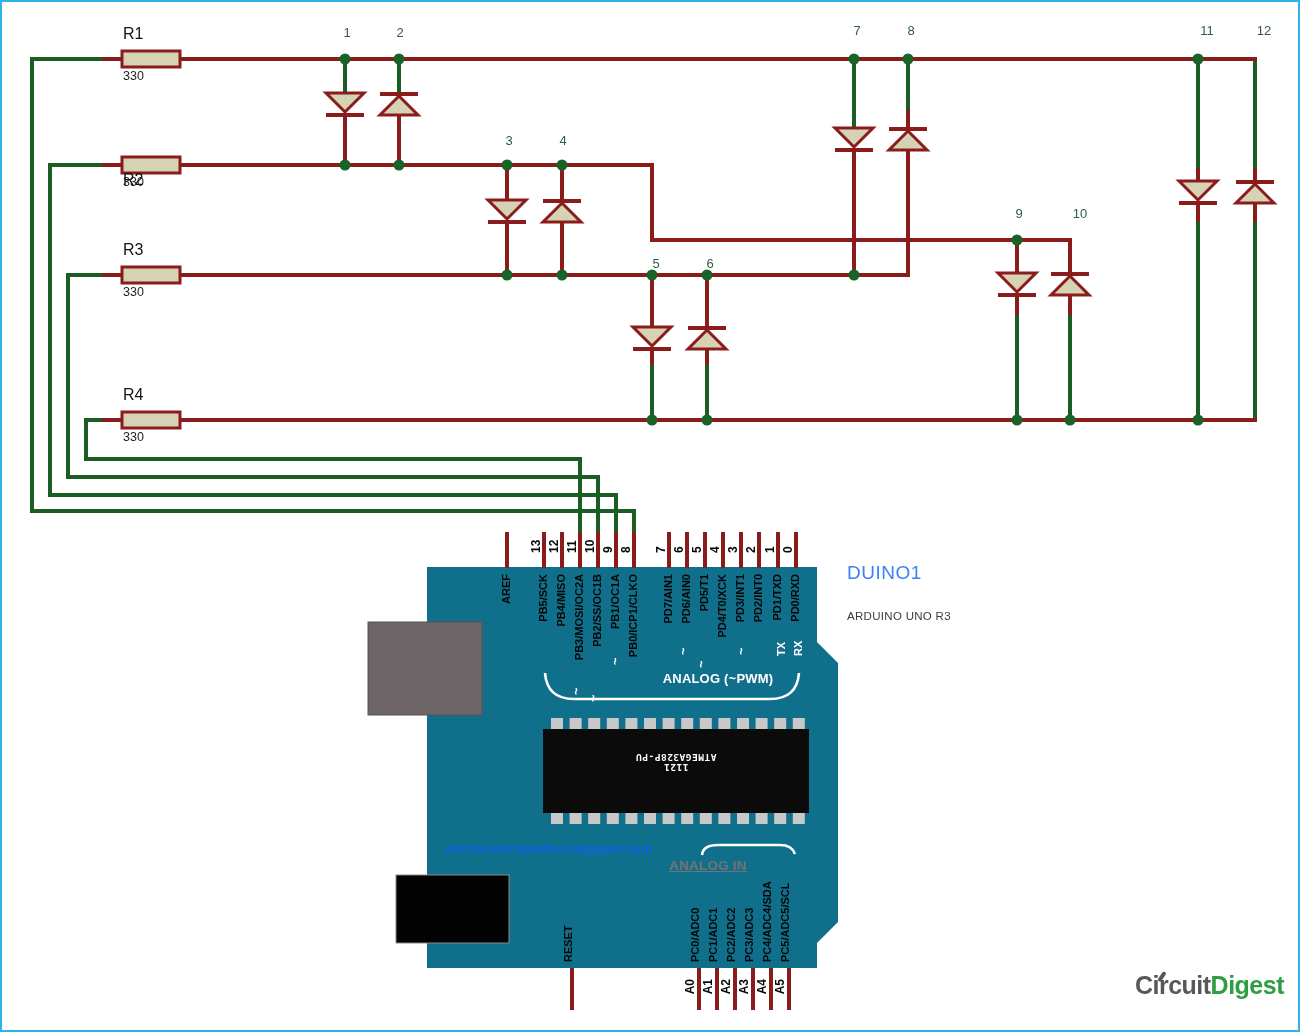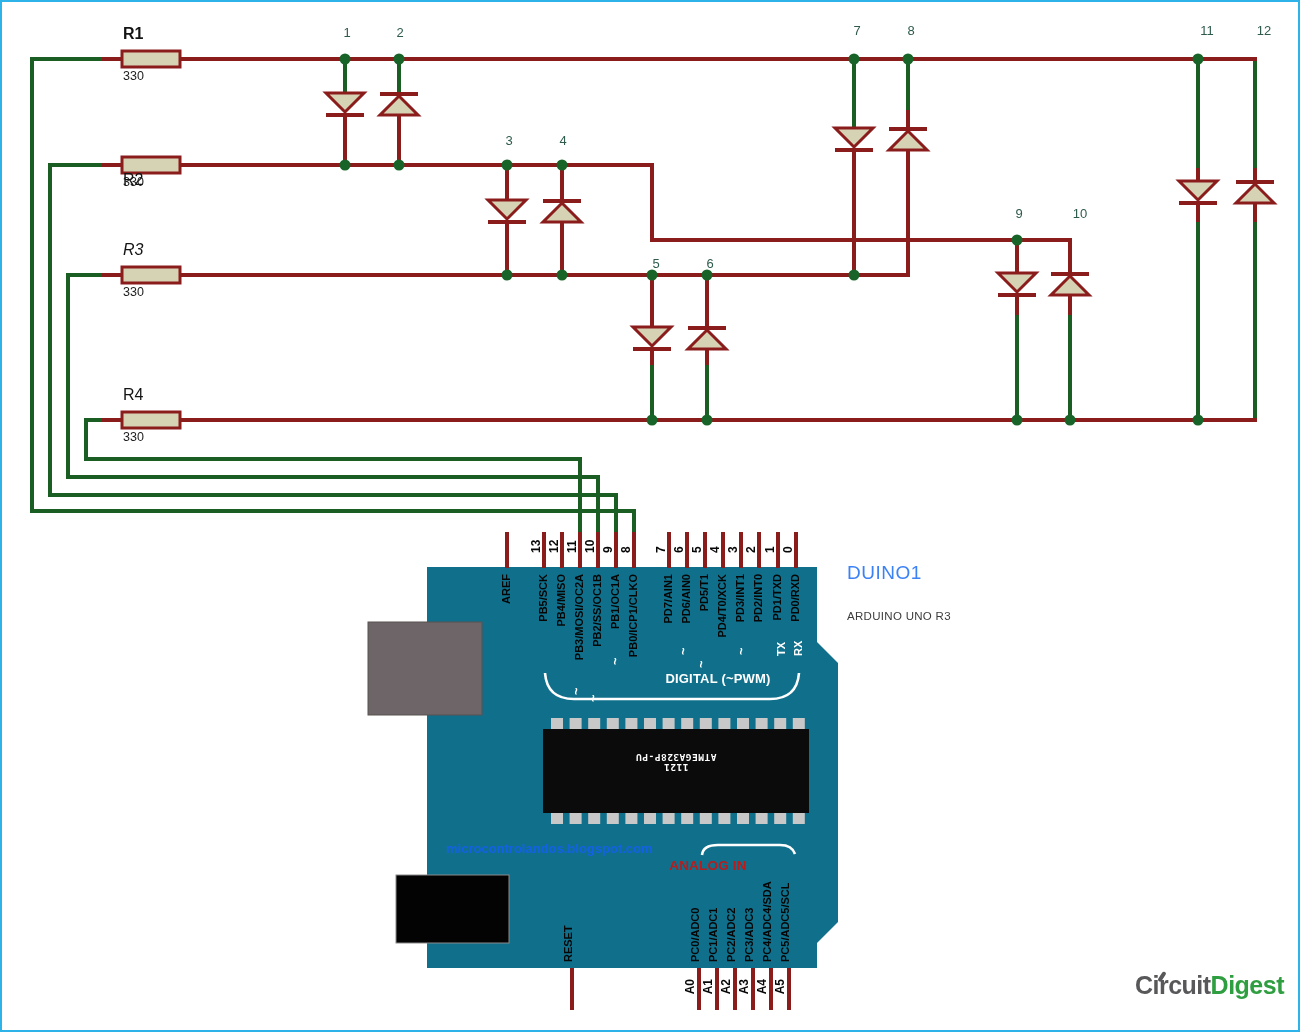--- a/index.html
+++ b/index.html
@@ -14,21 +14,21 @@
   .led-num{font-size:13px;color:#2e5b4d;transform:translate(-50%,-50%);}
   .pin-name{font-size:11px;font-weight:700;color:#060606;}
   .pin-num{font-size:12px;font-weight:700;color:#060606;}
   .vdown{transform-origin:0 0;transform:rotate(-90deg) translateX(-100%);}
   .vup{transform-origin:0 0;transform:rotate(-90deg);}
   .tilde{font-size:13px;font-weight:700;color:#ffffff;}
   .txrx{font-size:11px;font-weight:700;color:#ffffff;}
   .duino-ref{font-size:19px;color:#3b82f6;letter-spacing:.5px;}
   .duino-type{font-size:11.5px;color:#3c3c3c;letter-spacing:.3px;}
   .digital-label{font-size:13px;font-weight:700;color:#fff;letter-spacing:.2px;text-align:center;width:140px;}
-  .analog-label{font-size:13.5px;font-weight:700;color:#b91c1c;letter-spacing:.2px;text-align:center;width:120px;}
+  .analog-label{font-size:13.5px;font-weight:700;color:#737373;letter-spacing:.2px;text-align:center;width:120px;text-decoration:underline;}
   .watermark{font-size:13px;font-weight:700;color:#1461e4;}
   .chip-label{left:574px;top:750px;width:200px;text-align:center;transform:rotate(180deg);
               font-family:"DejaVu Sans Mono",monospace;color:#ffffff;}
   .chip-line1{font-size:9.5px;font-weight:700;letter-spacing:.5px;}
   .chip-line2{font-size:9.5px;font-weight:700;letter-spacing:.5px;}
   .logo{right:14px;top:970px;font-size:25px;letter-spacing:-0.5px;}
   .logo-part1{font-weight:700;color:#58585a;}
   .logo-part2{font-weight:600;color:#2f9e41;}
   .logo-accent{position:absolute;left:25px;top:-1px;width:3.5px;height:11px;background:#58585a;
                border-radius:2px;transform:rotate(34deg);}
@@ -209,38 +209,38 @@
         <rect x="120" y="265" width="58" height="16" fill="#d6d2b4" stroke="#8b1c1c" stroke-width="3"></rect>
         <rect x="120" y="410" width="58" height="16" fill="#d6d2b4" stroke="#8b1c1c" stroke-width="3"></rect>
       </g>
   </svg>
 
   <div id="labels">
 
     <div class="t duino-ref" style="left:845px;top:561px">DUINO1</div>
     <div class="t duino-type" style="left:845px;top:608px">ARDUINO UNO R3</div>
 
-    <div class="t digital-label" style="left:646px;top:670px">DIGITAL (~PWM)</div>
+    <div class="t digital-label" style="left:646px;top:670px">ANALOG (~PWM)</div>
     <div class="t analog-label" style="left:646px;top:857px">ANALOG IN</div>
     <div class="t watermark" style="left:444px;top:840px">microcontrolandos.blogspot.com</div>
 
     <div class="t chip-label">
       <div class="chip-line1">1121</div>
       <div class="chip-line2">ATMEGA328P-PU</div>
     </div>
 
     <div class="t logo">
       <span class="logo-part1">Circuit</span><span class="logo-part2">Digest</span>
       <div class="logo-accent"></div>
     </div>
-  <div class="t res-label" style="left: 121px; top: 24px; font-weight: bold;">R1</div>
+  <div class="t res-label" style="left: 121px; top: 24px;">R1</div>
       <div class="t res-value" style="left: 121px; top: 68px;">330</div>
       <div class="t res-label" style="left: 121px; top: 130px; margin-top: 40px;">R2</div>
       <div class="t res-value" style="left: 121px; top: 174px;">330</div>
-      <div class="t res-label" style="left: 121px; top: 240px; font-style: italic;">R3</div>
+      <div class="t res-label" style="left: 121px; top: 240px;">R3</div>
       <div class="t res-value" style="left: 121px; top: 284px;">330</div>
       <div class="t res-label" style="left: 121px; top: 385px;">R4</div>
       <div class="t res-value" style="left: 121px; top: 429px;">330</div>
       <div class="t led-num" style="left: 345px; top: 31px;">1</div>
       <div class="t led-num" style="left: 398px; top: 31px;">2</div>
       <div class="t led-num" style="left: 507px; top: 139px;">3</div>
       <div class="t led-num" style="left: 561px; top: 139px;">4</div>
       <div class="t led-num" style="left: 654px; top: 262px;">5</div>
       <div class="t led-num" style="left: 708px; top: 262px;">6</div>
       <div class="t led-num" style="left: 855px; top: 29px;">7</div>

